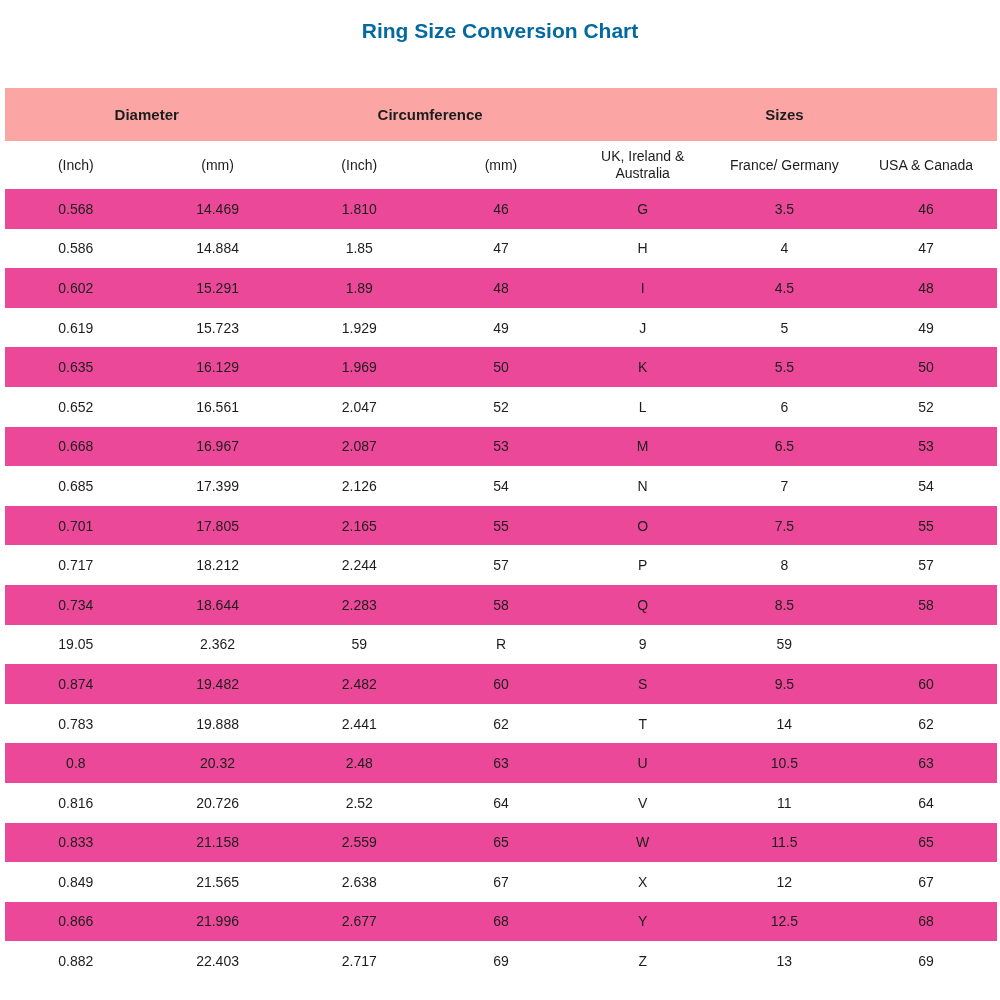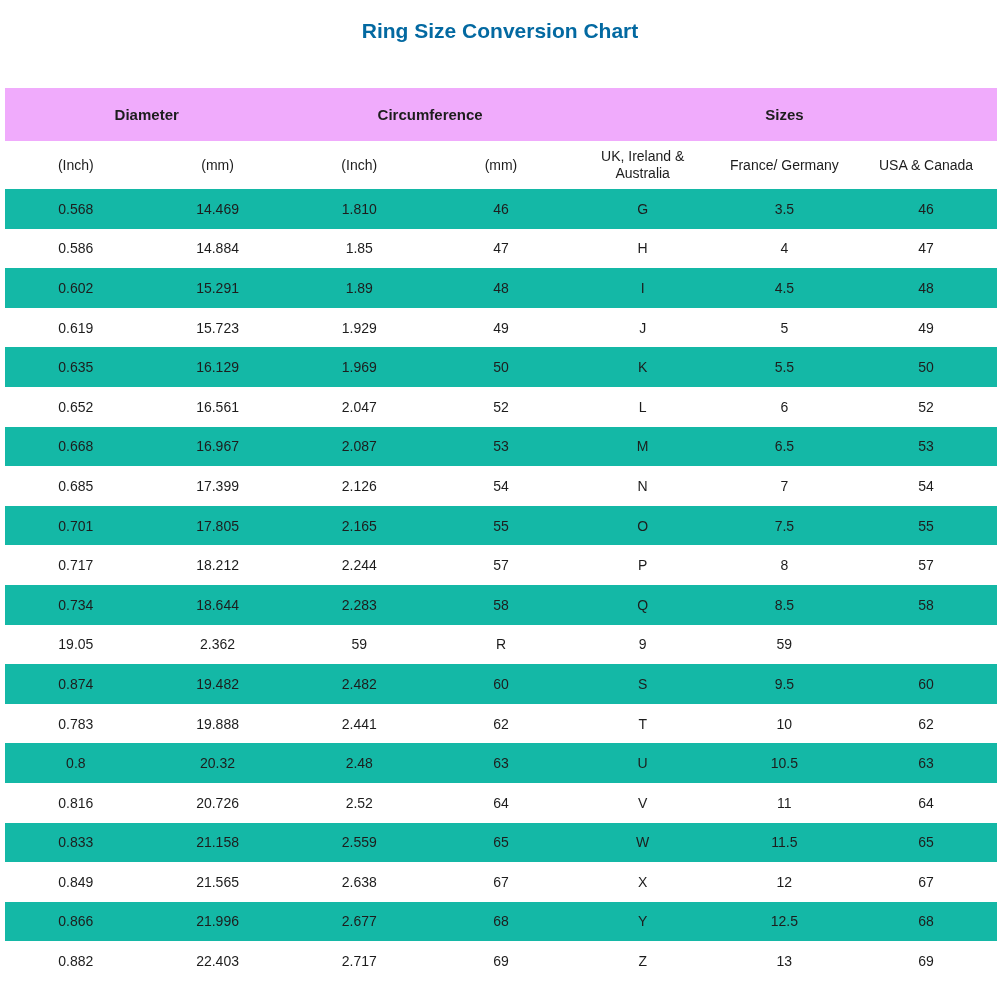--- a/index.html
+++ b/index.html
@@ -25,35 +25,35 @@
   }
   .table {
     position: absolute;
     top: 88px;
     left: 5px;
     width: 992px;
   }
   .row { display: flex; width: 100%; }
   .group-header-row {
     height: 53px;
-    background: #f0abfc;
+    background: #fca5a5;
     font-weight: bold;
     font-size: 15px;
   }
   .sub-header-row {
     height: 48px;
     background: #ffffff;
     font-size: 14px;
     line-height: 17px;
   }
   .body-row {
     height: 39.6px;
     font-size: 14px;
   }
-  .body-row.striped { background: #14b8a6; }
+  .body-row.striped { background: #ec4899; }
   .cell {
     display: flex;
     align-items: center;
     justify-content: center;
     text-align: center;
     width: 14.2857%;
     padding: 0 6px;
   }
   .cell.span2 { width: 28.5714%; }
   .cell.span3 { width: 42.8571%; }
@@ -194,21 +194,21 @@
           <div class="cell">S</div>
           <div class="cell">9.5</div>
           <div class="cell">60</div>
         </div>
         <div class="row body-row">
           <div class="cell">0.783</div>
           <div class="cell">19.888</div>
           <div class="cell">2.441</div>
           <div class="cell">62</div>
           <div class="cell">T</div>
-          <div class="cell">10</div>
+          <div class="cell">14</div>
           <div class="cell">62</div>
         </div>
         <div class="row body-row striped">
           <div class="cell">0.8</div>
           <div class="cell">20.32</div>
           <div class="cell">2.48</div>
           <div class="cell">63</div>
           <div class="cell">U</div>
           <div class="cell">10.5</div>
           <div class="cell">63</div>

